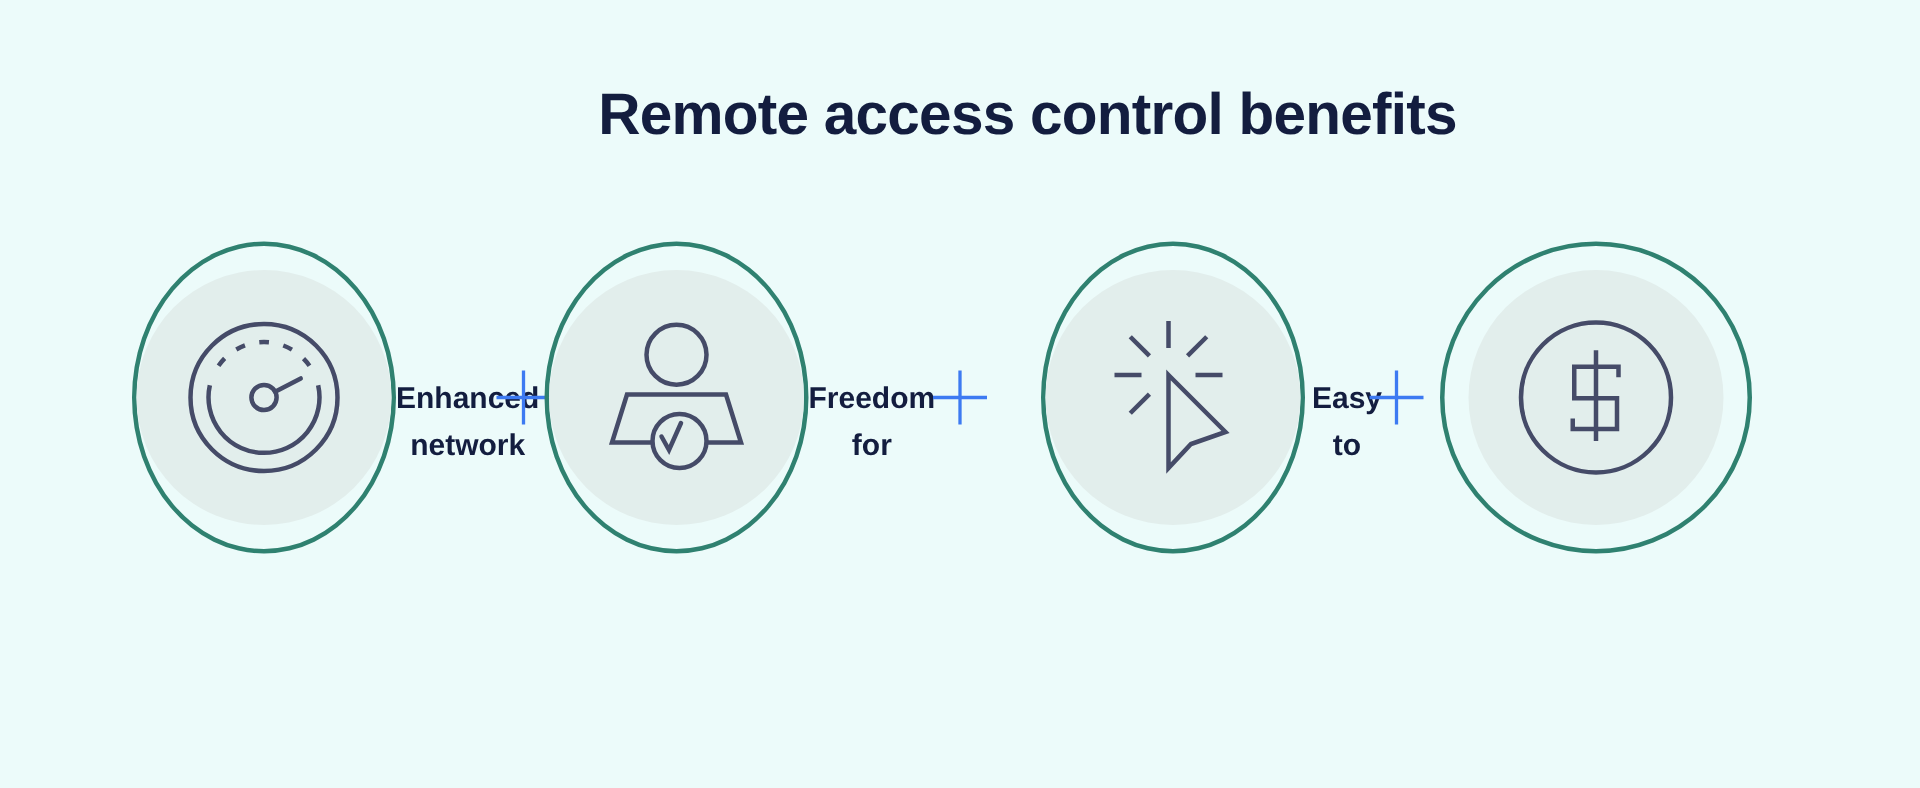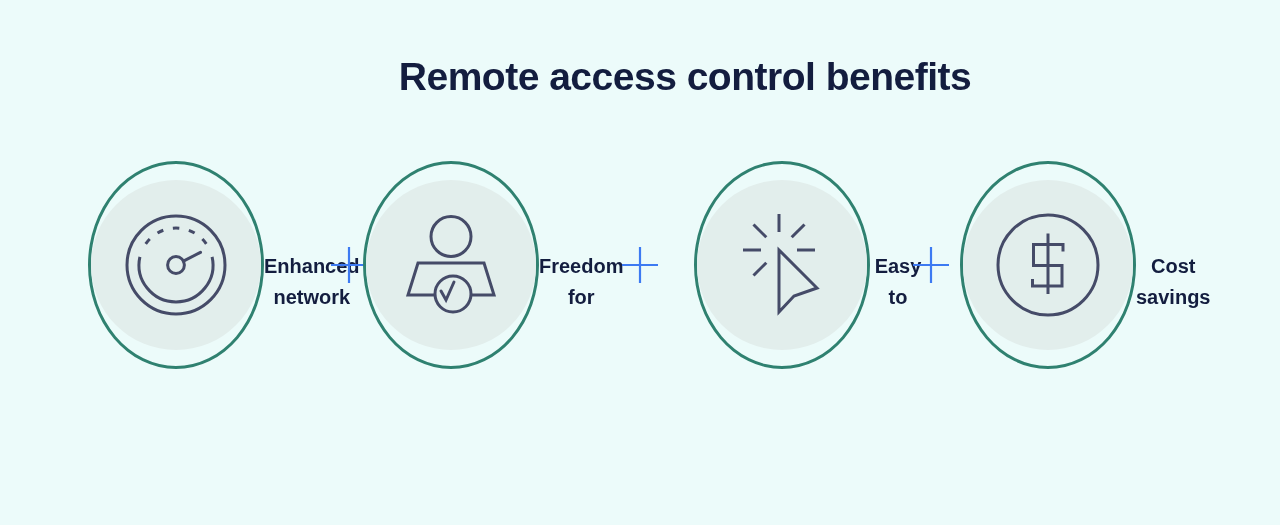--- a/index.html
+++ b/index.html
@@ -118,19 +118,15 @@
   <div class="benefit b4">
     <div class="ring">
       <div class="disc">
         <svg class="icon" viewBox="0 0 110 110">
           <circle class="s" cx="55" cy="55" r="50"></circle>
           <line class="s" x1="55" y1="23.5" x2="55" y2="84"></line>
           <path class="s" d="M 70 41.5 L 70 34.5 L 40.5 34.5 L 40.5 55.5 L 69 55.5 L 69 76 L 39.5 76 L 39.5 69"></path>
         </svg>
       </div>
     </div>
-    <div class="label">
-      <span>Cost</span>
-      <span>savings</span>
-    </div>
   </div>
 
 </div>
 
 </body></html>

